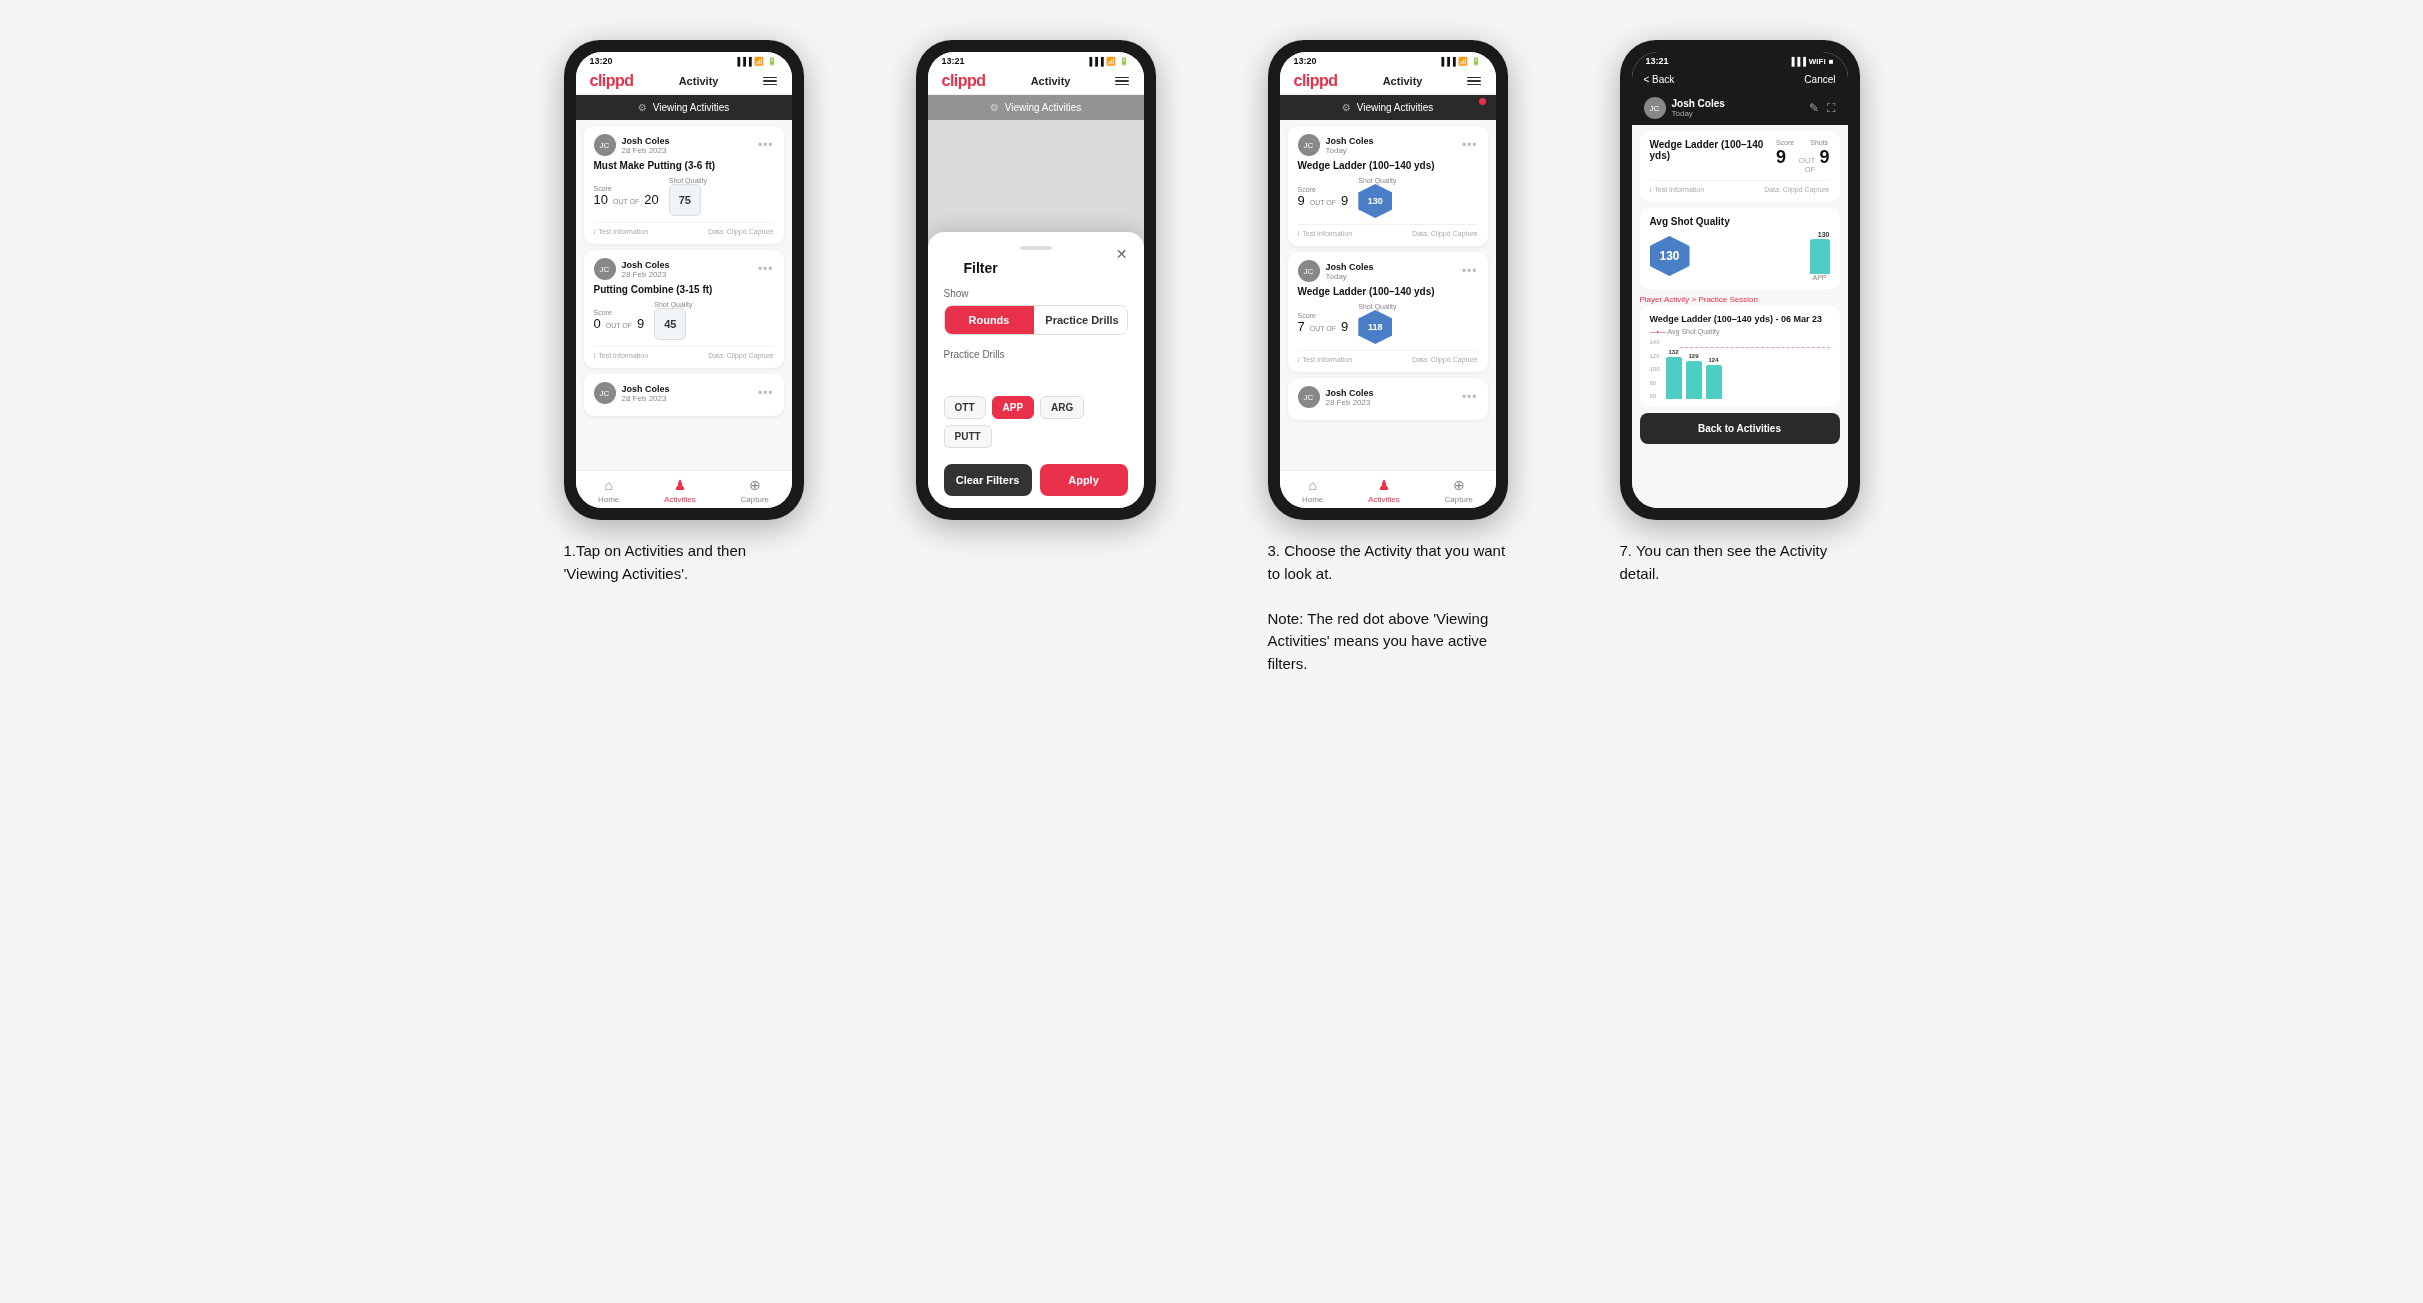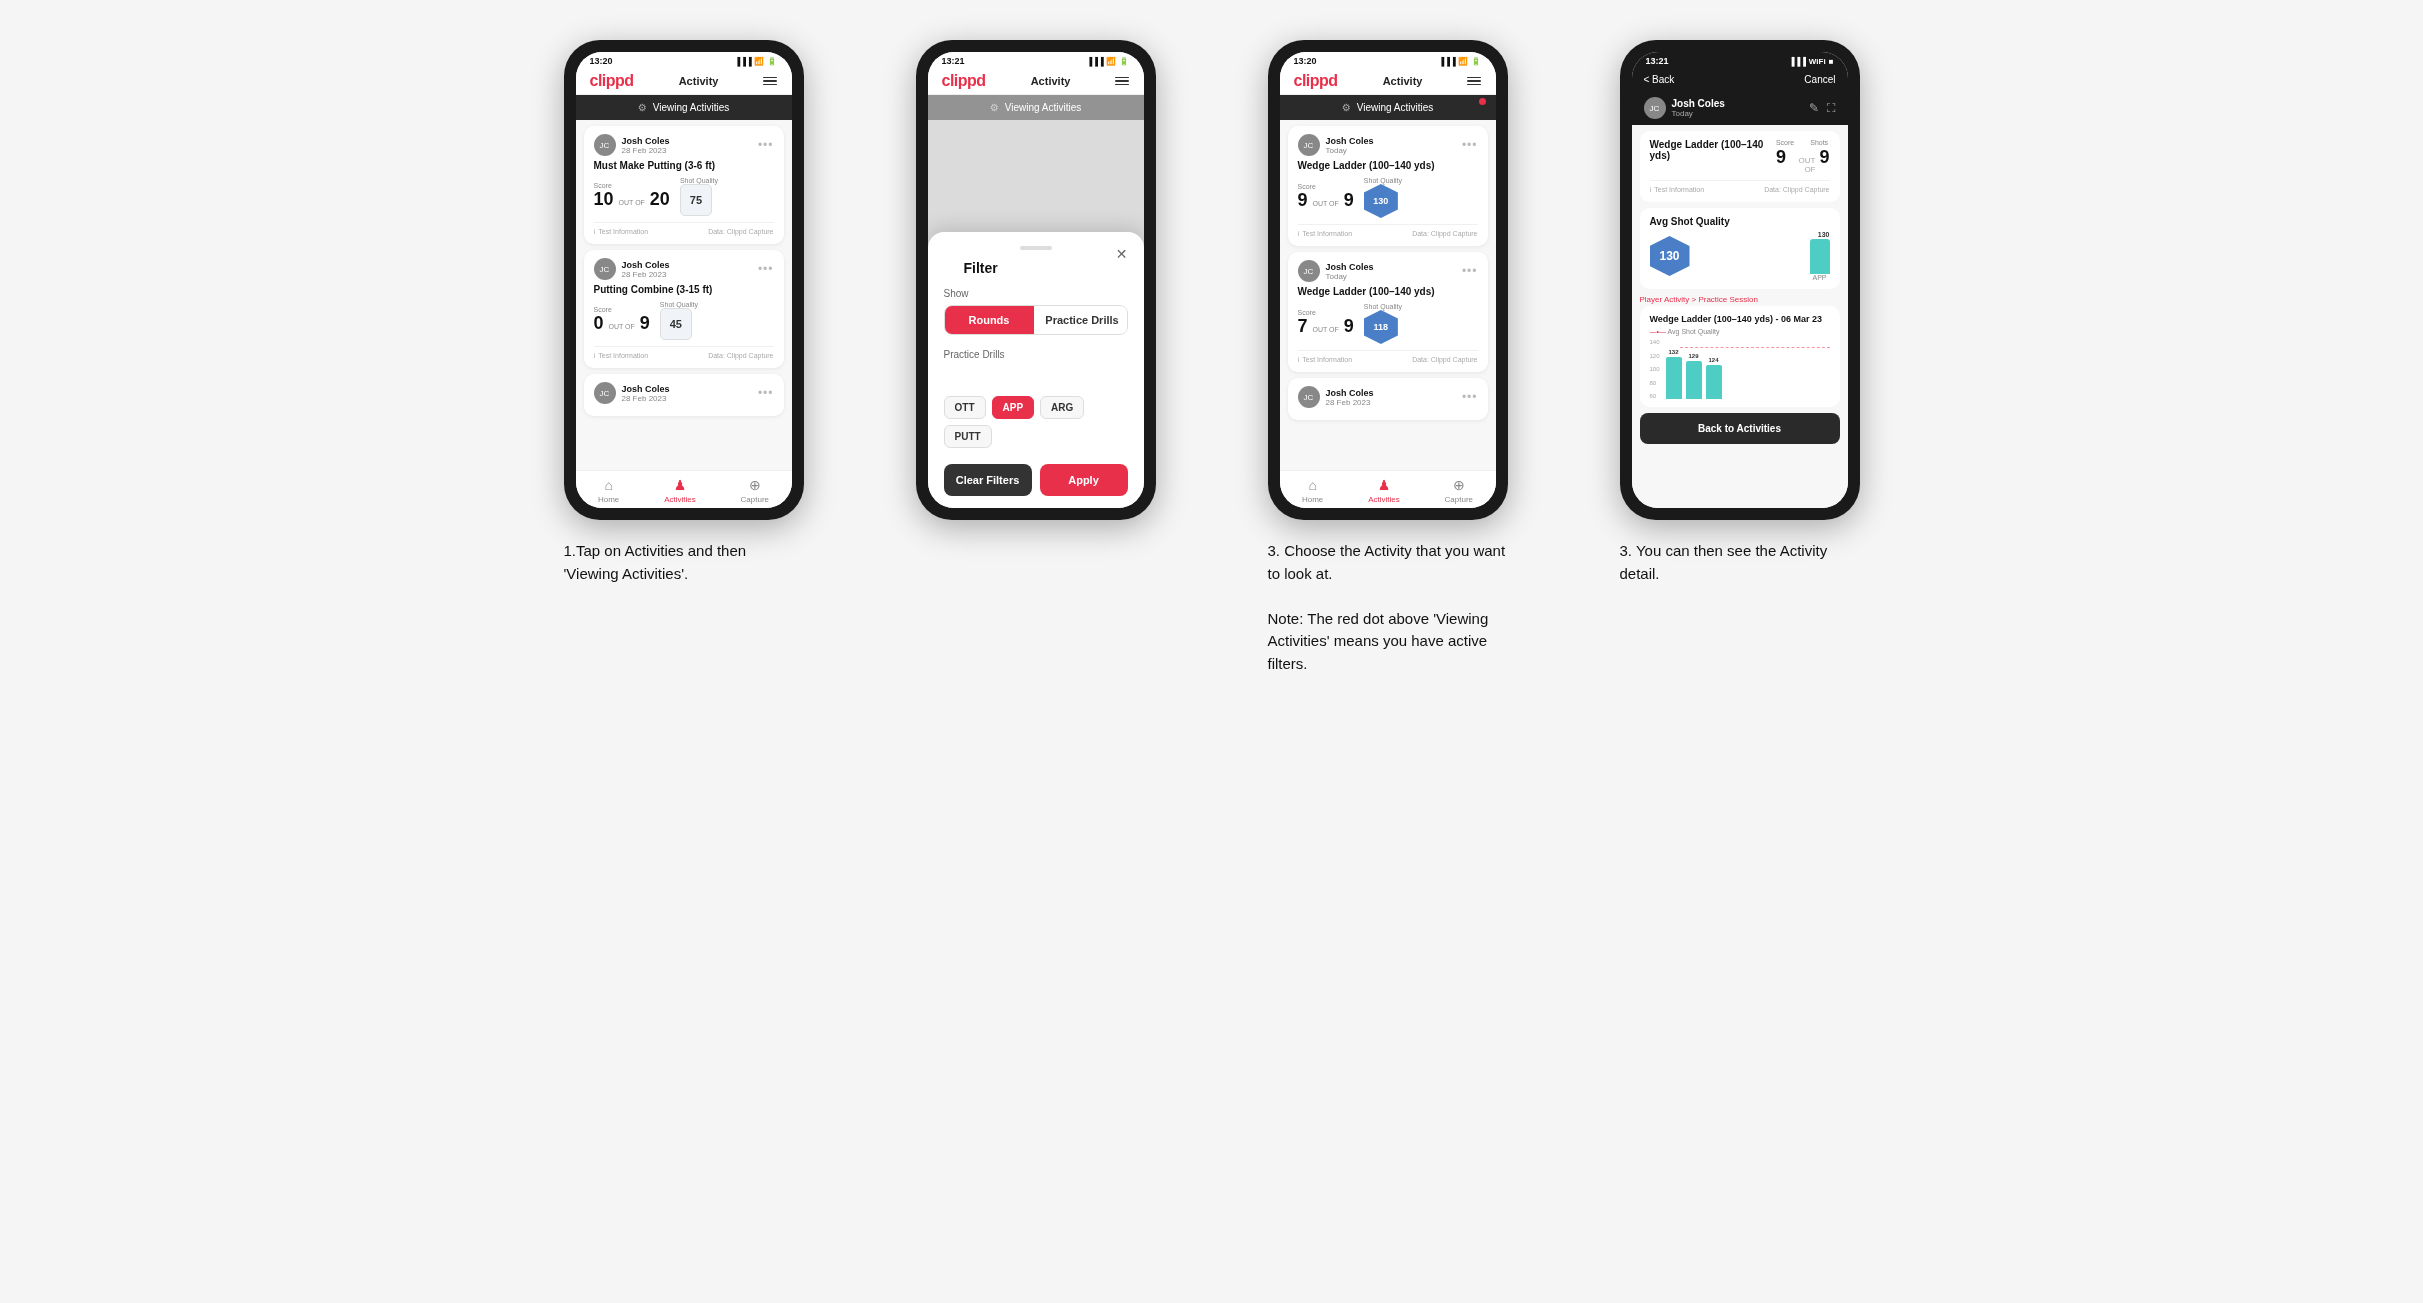--- a/index.html
+++ b/index.html
@@ -222,22 +222,22 @@
       flex-direction: column;
     }
 
     .stat-label {
       font-size: 7px;
       color: #888;
       text-transform: none;
     }
 
     .stat-value {
-      font-size: 18px;
-      font-weight: 700;
+      font-size: 13px;
+      font-weight: 400;
       color: #111;
       line-height: 1.2;
     }
 
     .stat-outof {
       font-size: 7px;
       color: #888;
       text-transform: uppercase;
       margin: 0 2px;
     }
@@ -1041,16 +1041,16 @@
               </div>
 
               <div style="position:absolute; right:0; top:8px; left:30px; border-top:1px dashed #e8304a; opacity:0.5;"></div>
             </div>
           </div>
 
           <div class="back-to-activities-btn">Back to Activities</div>
         </div>
       </div>
     </div>
-    <div class="caption">3. You can then see the Activity detail.</div>
+    <div class="caption">7. You can then see the Activity detail.</div>
   </div>
 
 </div>
 
 </body></html>

